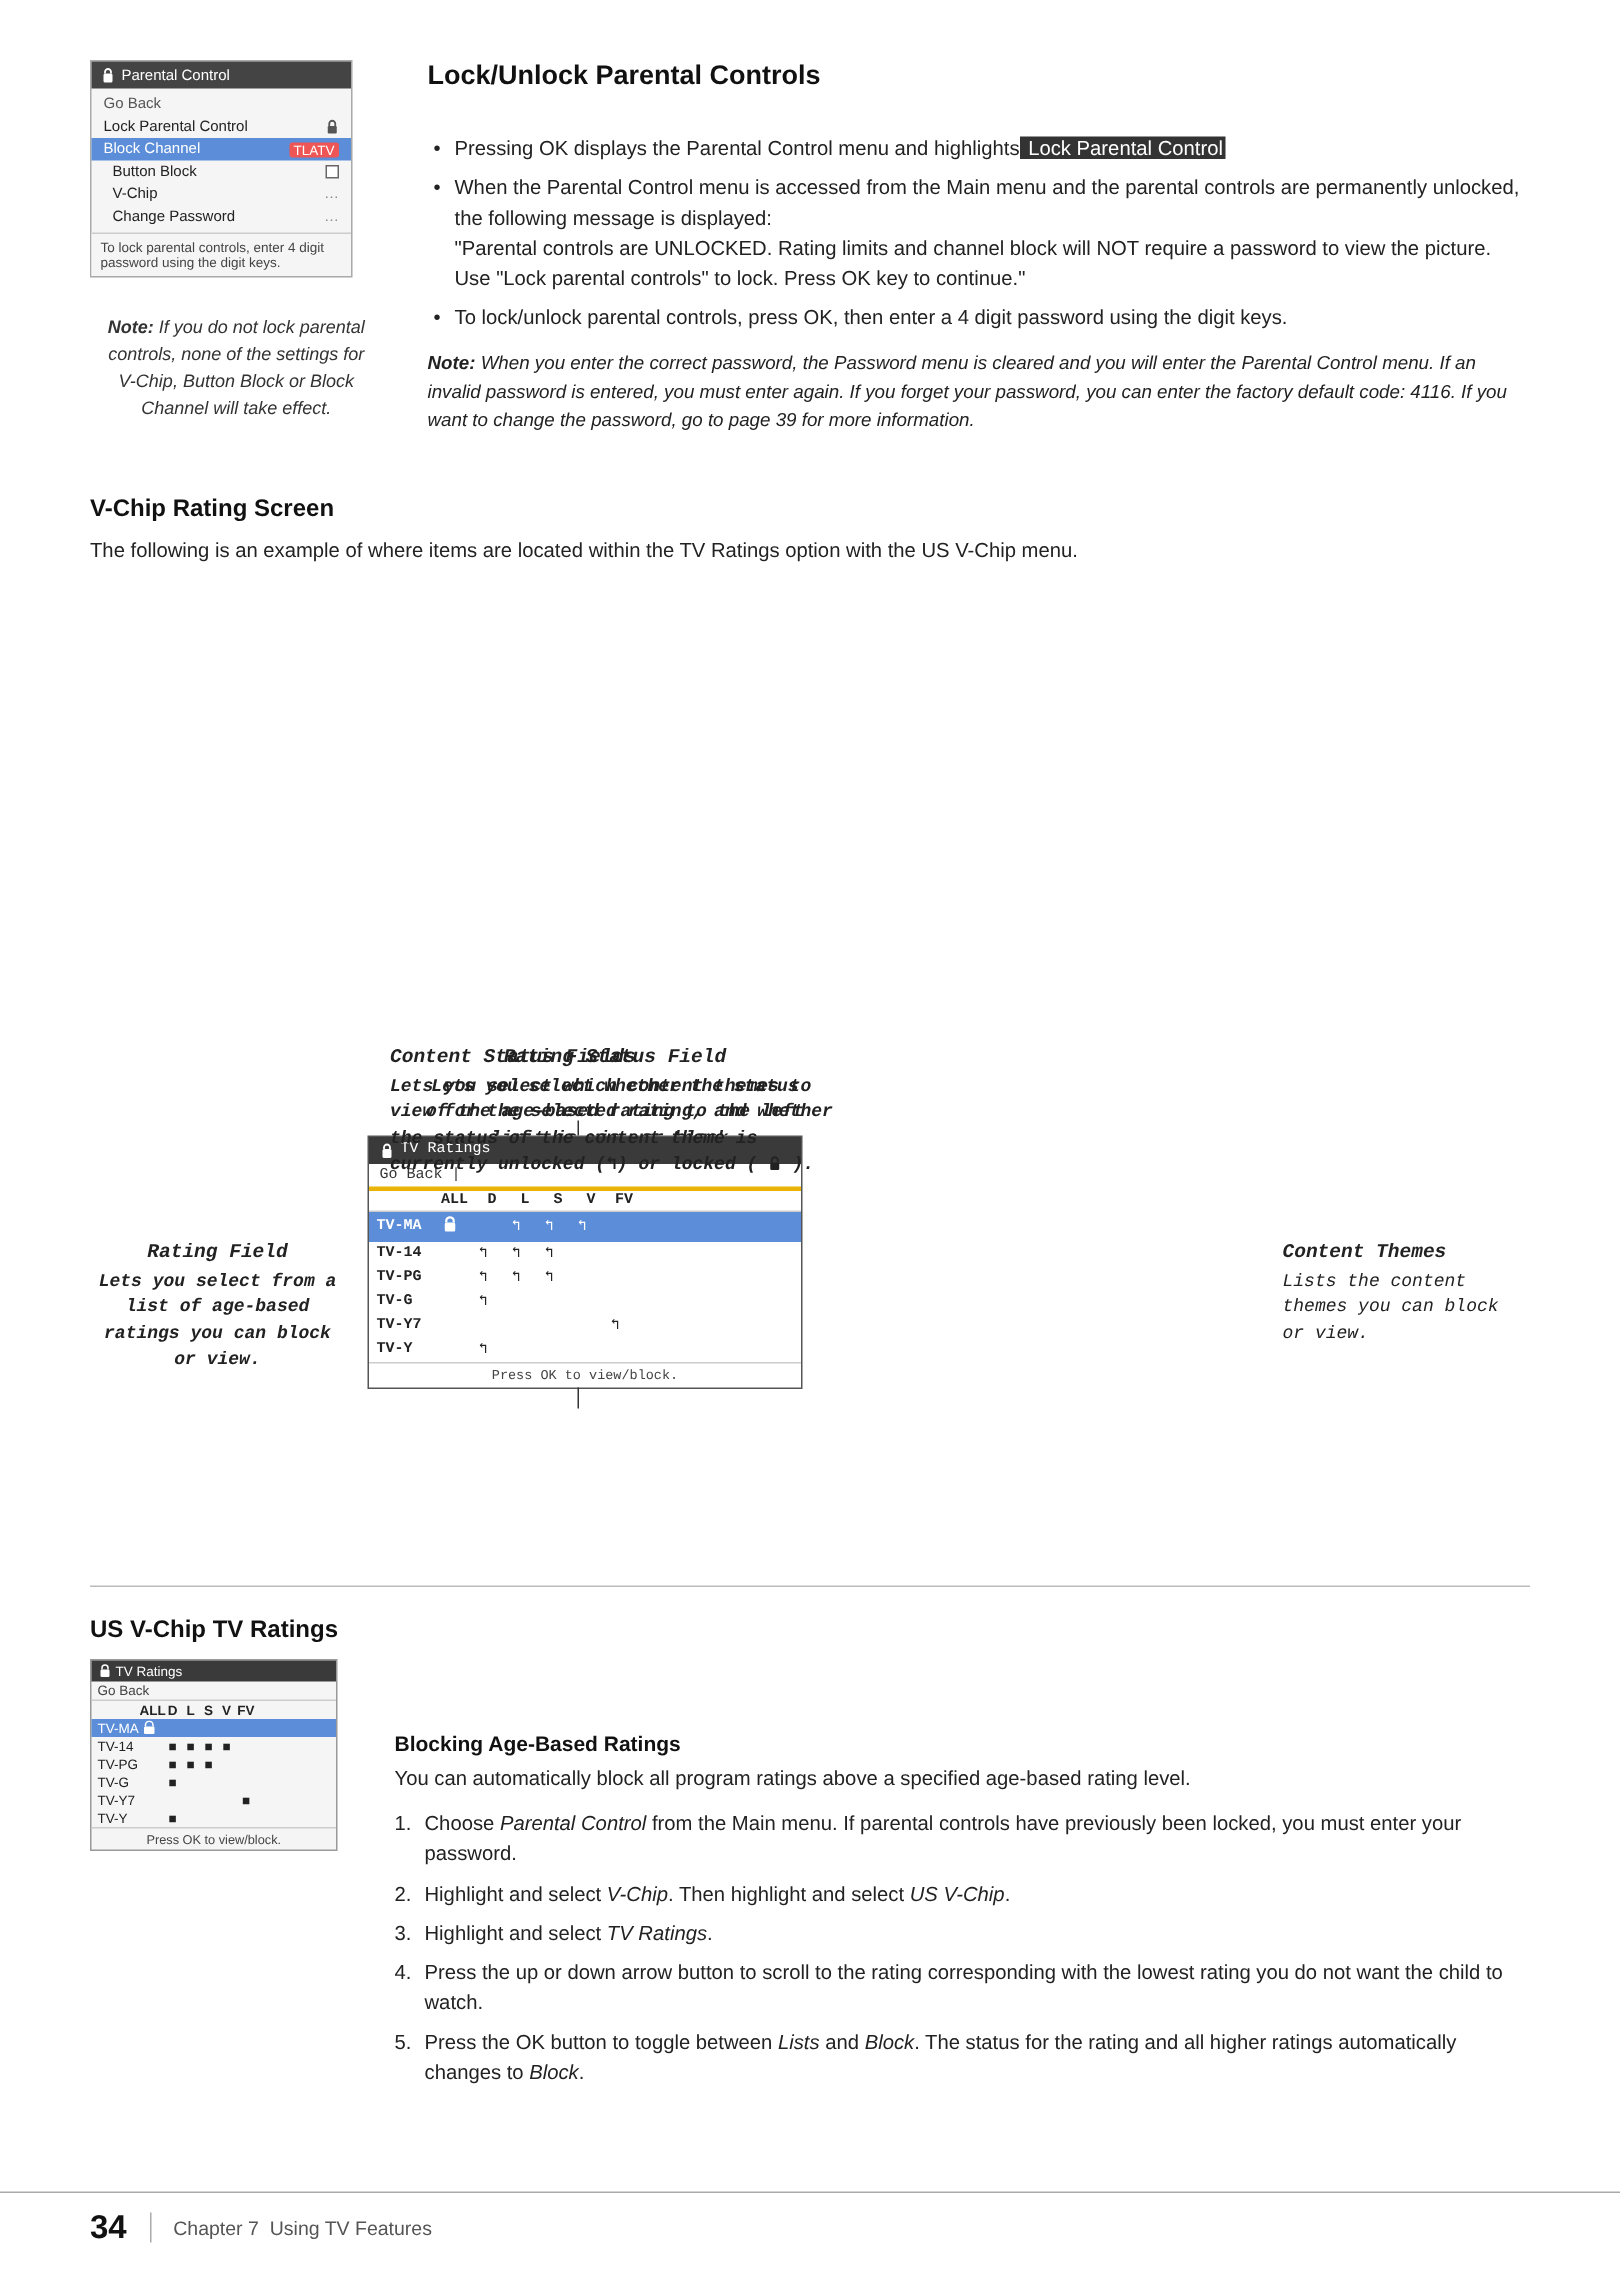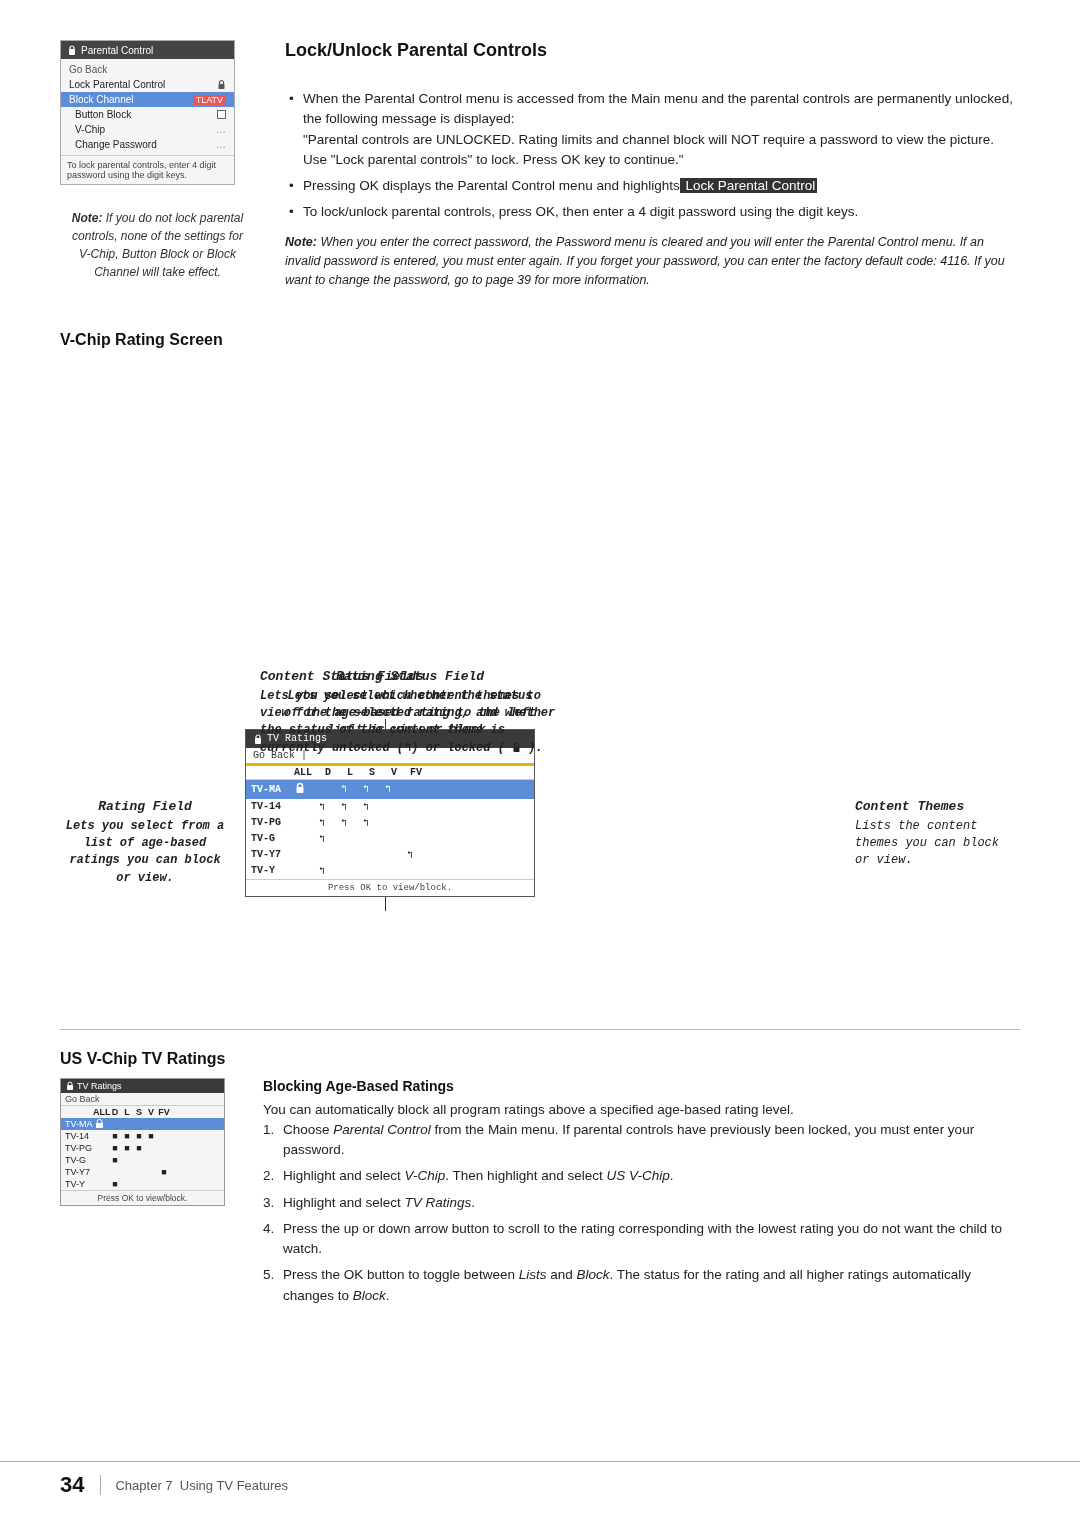--- a/index.html
+++ b/index.html
@@ -137,20 +137,21 @@
       font-weight: bold;
       color: #111;
       margin-bottom: 8px;
     }
 
     .sub-sub-title {
       font-size: 14px;
       font-weight: bold;
       color: #111;
       margin-bottom: 6px;
+      margin-top: 48px;
     }
 
     
     .bullet-list {
       list-style: none;
       padding: 0;
       margin-bottom: 10px;
     }
 
     .bullet-list li {
@@ -518,35 +519,36 @@
       <div class="sidebar-note">
         <em><strong>Note:</strong> If you do not lock parental controls, none of the settings for V-Chip, Button Block or Block Channel will take effect.</em>
       </div>
     </div>
 
     <div class="main-content">
 
       <div>
         <h2 class="section-title">Lock/Unlock Parental Controls</h2>
         <ul class="bullet-list">
+          <li>Pressing OK displays the Parental Control menu and highlights<span class="highlight-bg"> Lock Parental Control</span></li>
           <li>When the Parental Control menu is accessed from the Main menu and the parental controls are permanently unlocked, the following message is displayed:<br>
           "Parental controls are UNLOCKED. Rating limits and channel block will NOT require a password to view the picture. Use "Lock parental controls" to lock. Press OK key to continue."</li>
-          <li>Pressing OK displays the Parental Control menu and highlights<span class="highlight-bg"> Lock Parental Control</span></li>
           <li>To lock/unlock parental controls, press OK, then enter a 4 digit password using the digit keys.</li>
         </ul>
         <p class="note-block">
           <strong>Note:</strong> When you enter the correct password, the Password menu is cleared and you will enter the Parental Control menu. If an invalid password is entered, you must enter again. If you forget your password, you can enter the factory default code: 4116. If you want to change the password, go to page 39 for more information.
         </p>
       </div>
 
     </div>
   </div>
 
   <div class="vchip-section">
     <h2 class="sub-section-title">V-Chip Rating Screen</h2>
+    <p class="vchip-intro">The following is an example of where items are located within the TV Ratings option with the US V-Chip menu.</p>
 
     <div class="diagram-container">
 
       <div class="annotation-top">
         <div class="annotation-title">Rating Status Field</div>
         <div class="annotation-text"><em><strong>Lets you select whether the status of the age-based rating to the left limit is view or block.</strong></em></div>
       </div>
 
       <div class="arrow-line-top"></div>
 
@@ -731,21 +733,21 @@
             <span style="width:28px">TV-Y</span>
             <span style="width:16px;text-align:center"></span>
             <span style="width:12px;text-align:center">■</span>
           </div>
           <div class="tv-ratings-small-footer">Press OK to view/block.</div>
         </div>
       </div>
 
       <div class="lower-right">
         <h3 class="sub-sub-title">Blocking  Age-Based Ratings</h3>
-        <p style="font-size:13.5px; line-height:1.5; ">You can automatically block all program ratings above a specified age-based rating level.</p>
+        <p style="font-size:13.5px; line-height:1.5; margin-bottom:10px;">You can automatically block all program ratings above a specified age-based rating level.</p>
         <ol class="numbered-list">
           <li>Choose <em>Parental Control</em> from the Main menu. If parental controls have previously been locked, you must enter your password.</li>
           <li>Highlight and select <em>V-Chip</em>. Then highlight and select <em>US V-Chip</em>.</li>
           <li>Highlight and select <em>TV Ratings</em>.</li>
           <li>Press the up or down arrow button to scroll to the rating corresponding with the lowest rating you do not want the child to watch.</li>
           <li>Press the OK button to toggle between <em>Lists</em> and <em>Block</em>. The status for the rating and all higher ratings automatically changes to <em>Block</em>.</li>
         </ol>
       </div>
     </div>
   </div>

